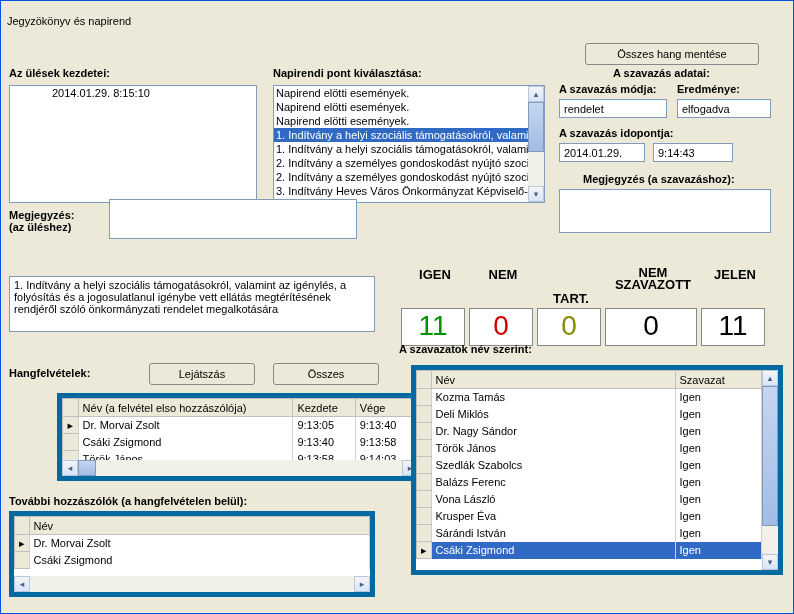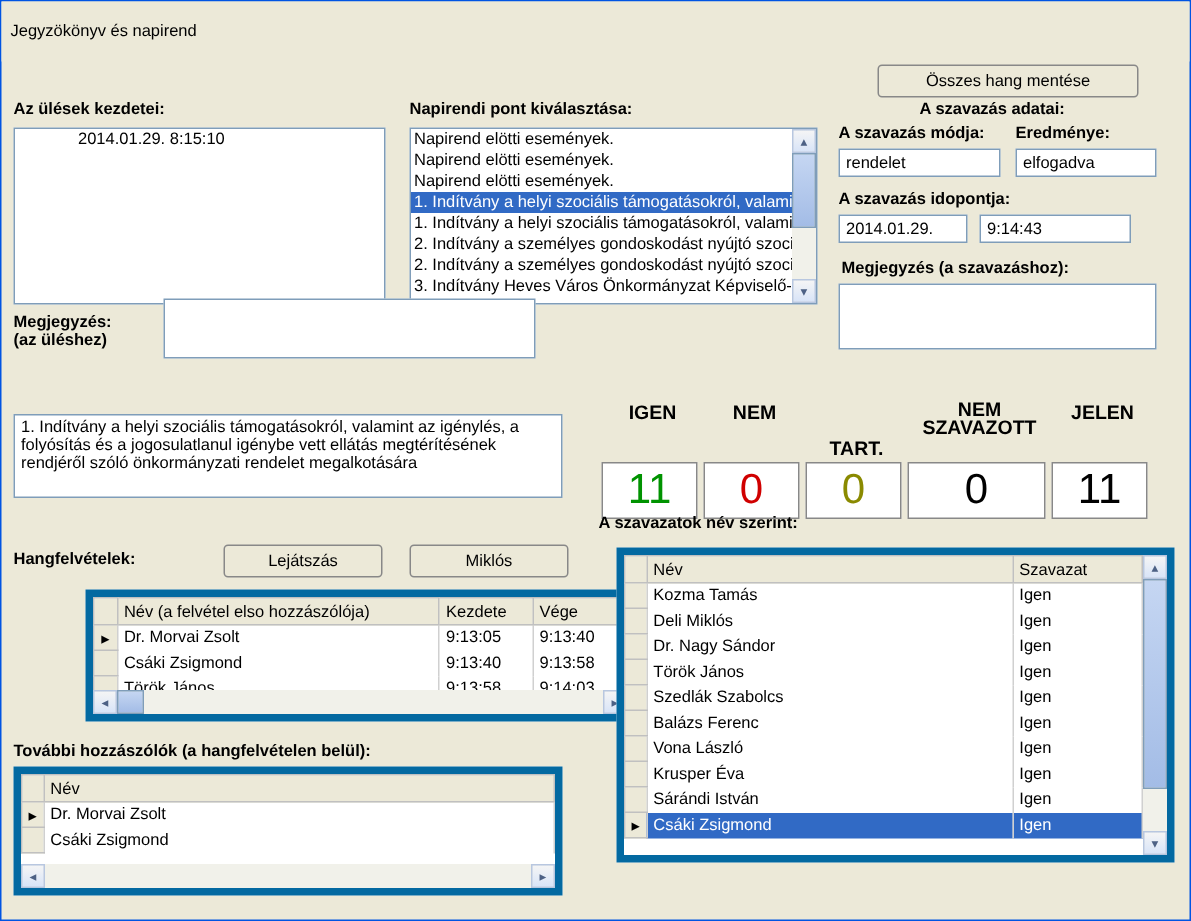--- a/index.html
+++ b/index.html
@@ -85,23 +85,23 @@
     </div>
 
     <div class="section bold" style="left:612px; top:26px;">A szavazás adatai:</div>
     <div class="section bold" style="left:558px; top:42px;">A szavazás módja:</div>
     <div class="section bold" style="left:676px; top:42px;">Eredménye:</div>
     <input class="section txtfield" style="left: 558px; top: 58px; width: 108px;" value="rendelet">
     <input class="section txtfield" style="left: 676px; top: 58px; width: 94px;" value="elfogadva">
 
     <div class="section bold" style="left:558px; top:86px;">A szavazás idopontja:</div>
     <input class="section txtfield" style="left: 558px; top: 102px; width: 86px;" value="2014.01.29.">
-    <input class="section txtfield" style="left: 652px; top: 102px; width: 101px;" value="9:14:43">
-
-    <div class="section bold" style="left:560px; top:132px;">Megjegyzés (a szavazáshoz):</div>
+    <input class="section txtfield" style="left: 652px; top: 102px; width: 80px;" value="9:14:43">
+
+    <div class="section bold" style="left:582px; top:132px;">Megjegyzés (a szavazáshoz):</div>
     <div class="section textbox" style="left:558px; top:148px; width:212px; height:44px;"></div>
 
     <div class="section" style="left:8px; top:168px;">
       <div class="bold">Megjegyzés:</div>
       <div class="bold">(az üléshez)</div>
     </div>
     <div class="section textbox" style="left:108px; top:158px; width:248px; height:40px;"></div>
 
     <div class="section bold" style="left:20px; top:220px;margin-top:19px;">A napirend teljes szövege:</div>
     <div class="section textbox" style="left:8px; top:235px; width:366px; height:56px; padding:2px 4px;">1. Indítvány a helyi szociális támogatásokról, valamint az igénylés, a folyósítás és a jogosulatlanul igénybe vett ellátás megtérítésének rendjéről szóló önkormányzati rendelet megalkotására</div>
@@ -121,21 +121,21 @@
         <div class="vote-box" style="width:64px; color:#009300;">11</div>
         <div class="vote-box" style="width:64px; color:#d00000;">0</div>
         <div class="vote-box" style="width:64px; color:#8a8a00;">0</div>
         <div class="vote-box" style="width:92px; color:#000;">0</div>
         <div class="vote-box" style="width:64px; color:#000;">11</div>
       </div>
     </div>
 
     <div class="section bold" style="left:8px; top:326px;">Hangfelvételek:</div>
     <button class="section btn" style="left:148px; top:322px; width:106px;">Lejátszás</button>
-    <button class="section btn" style="left:272px; top:322px; width:106px;">Miklós</button>
+    <button class="section btn" style="left:272px; top:322px; width:106px;">Összes</button>
 
     <div class="section grid" style="left:8px; top:352px; width:366px; height:88px;margin-left:48px;">
       <table>
         <thead>
             <tr>
           <th class="rowmark"></th>
           <th style="width:200px;">Név (a felvétel elso hozzászólója)</th>
           <th style="width:58px;">Kezdete</th>
           <th style="width:58px;">Vége</th>
         </tr>

